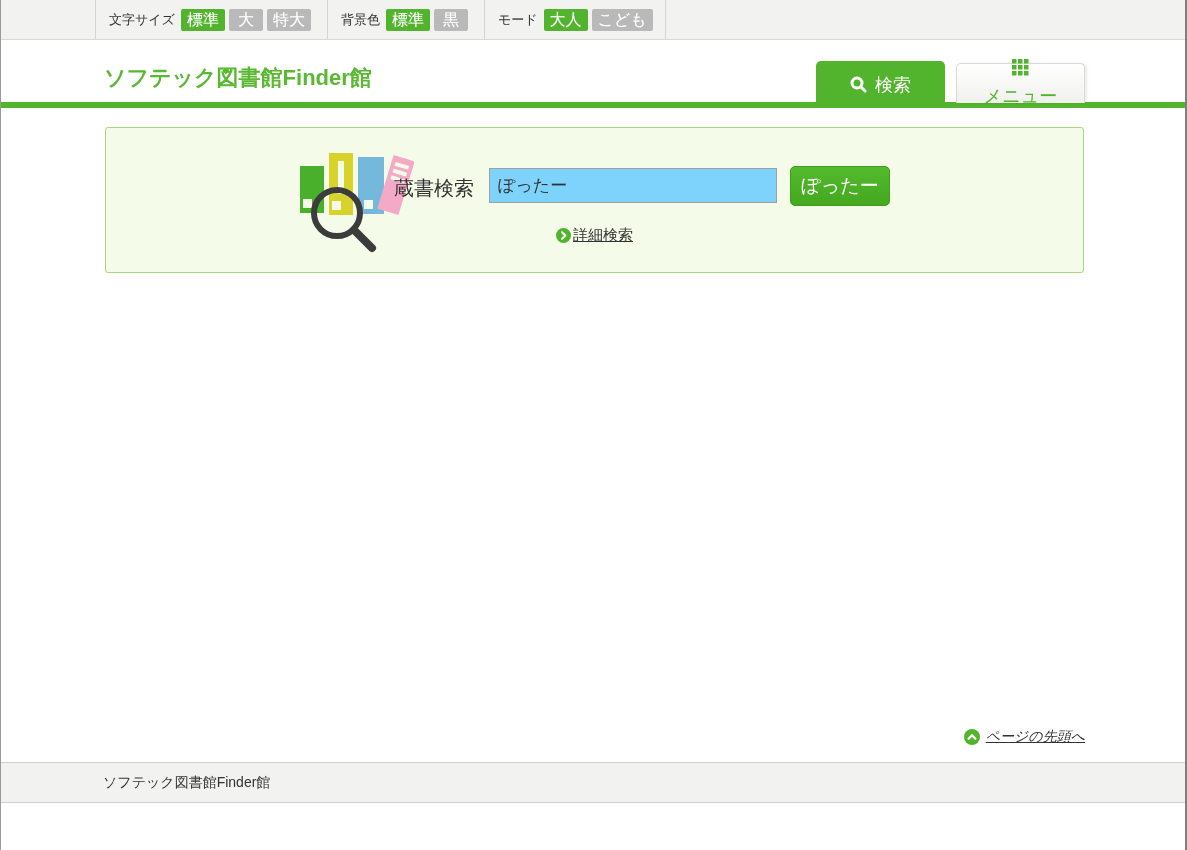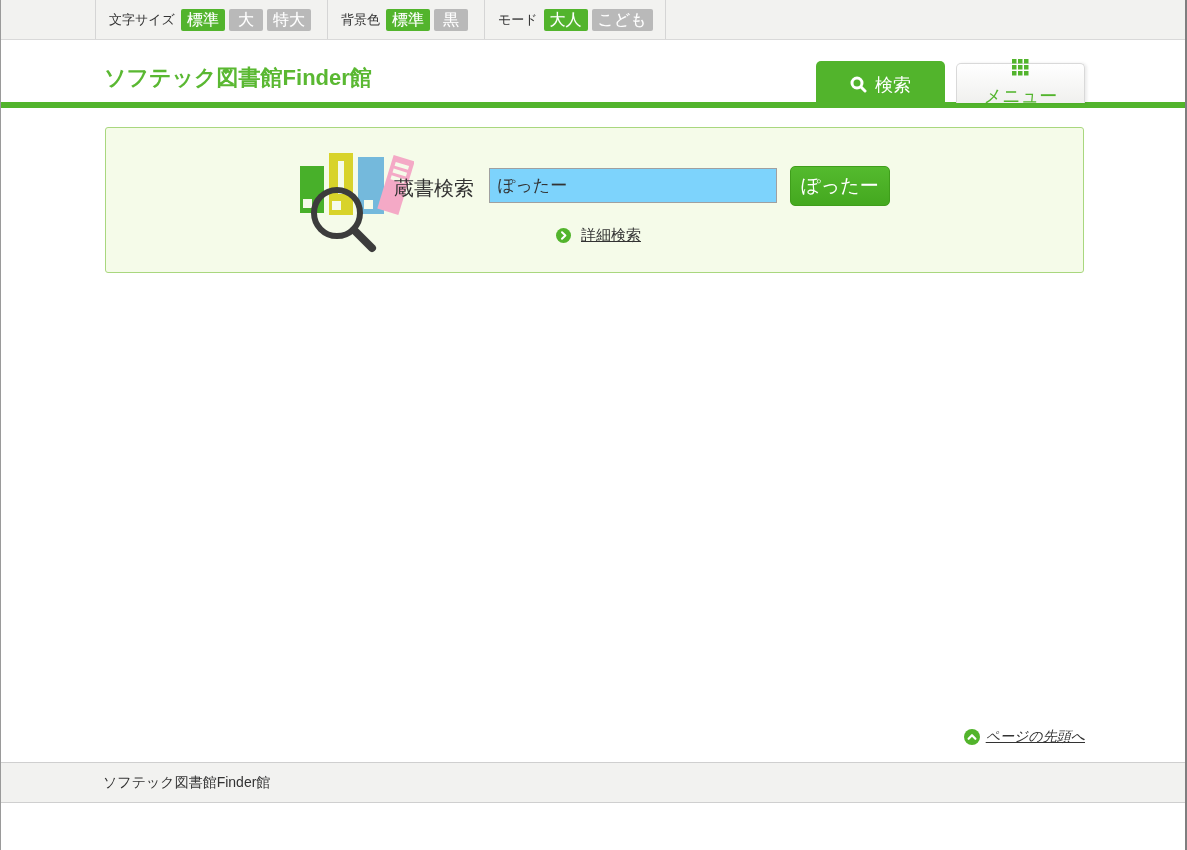--- a/index.html
+++ b/index.html
@@ -49,21 +49,21 @@
   .search-input {
     position:absolute; left:383px; top:40px; width:288px; height:35px;
     border:1px solid #a0a0a0; border-radius:0; background:#7dd3fc;
     font-size:17px; color:#333; padding:0 8px; font-family:inherit;
   }
   .search-btn {
     position:absolute; left:684px; top:38px; width:100px; height:40px;
     background:linear-gradient(#54ba2e,#44a81f); color:#fff; font-size:19px;
     border:1px solid #3f9e1b; border-radius:5px; cursor:pointer; font-family:inherit;
   }
-  .adv-link-row { position:absolute; left:450px; top:98px; display:flex; align-items:center; gap:10px;justify-content:center; }
+  .adv-link-row { position:absolute; left:450px; top:98px; display:flex; align-items:center; gap:2px;justify-content:center; }
   .text-link { font-size:15px; color:#333; text-decoration:underline; cursor:pointer; }
 
   
   .back-top-row {
     position:absolute; top:728px; right:100px;
     display:flex; align-items:center; gap:6px;
   }
   .back-top-row .text-link { font-size:14px;font-style:italic; }
 
   

